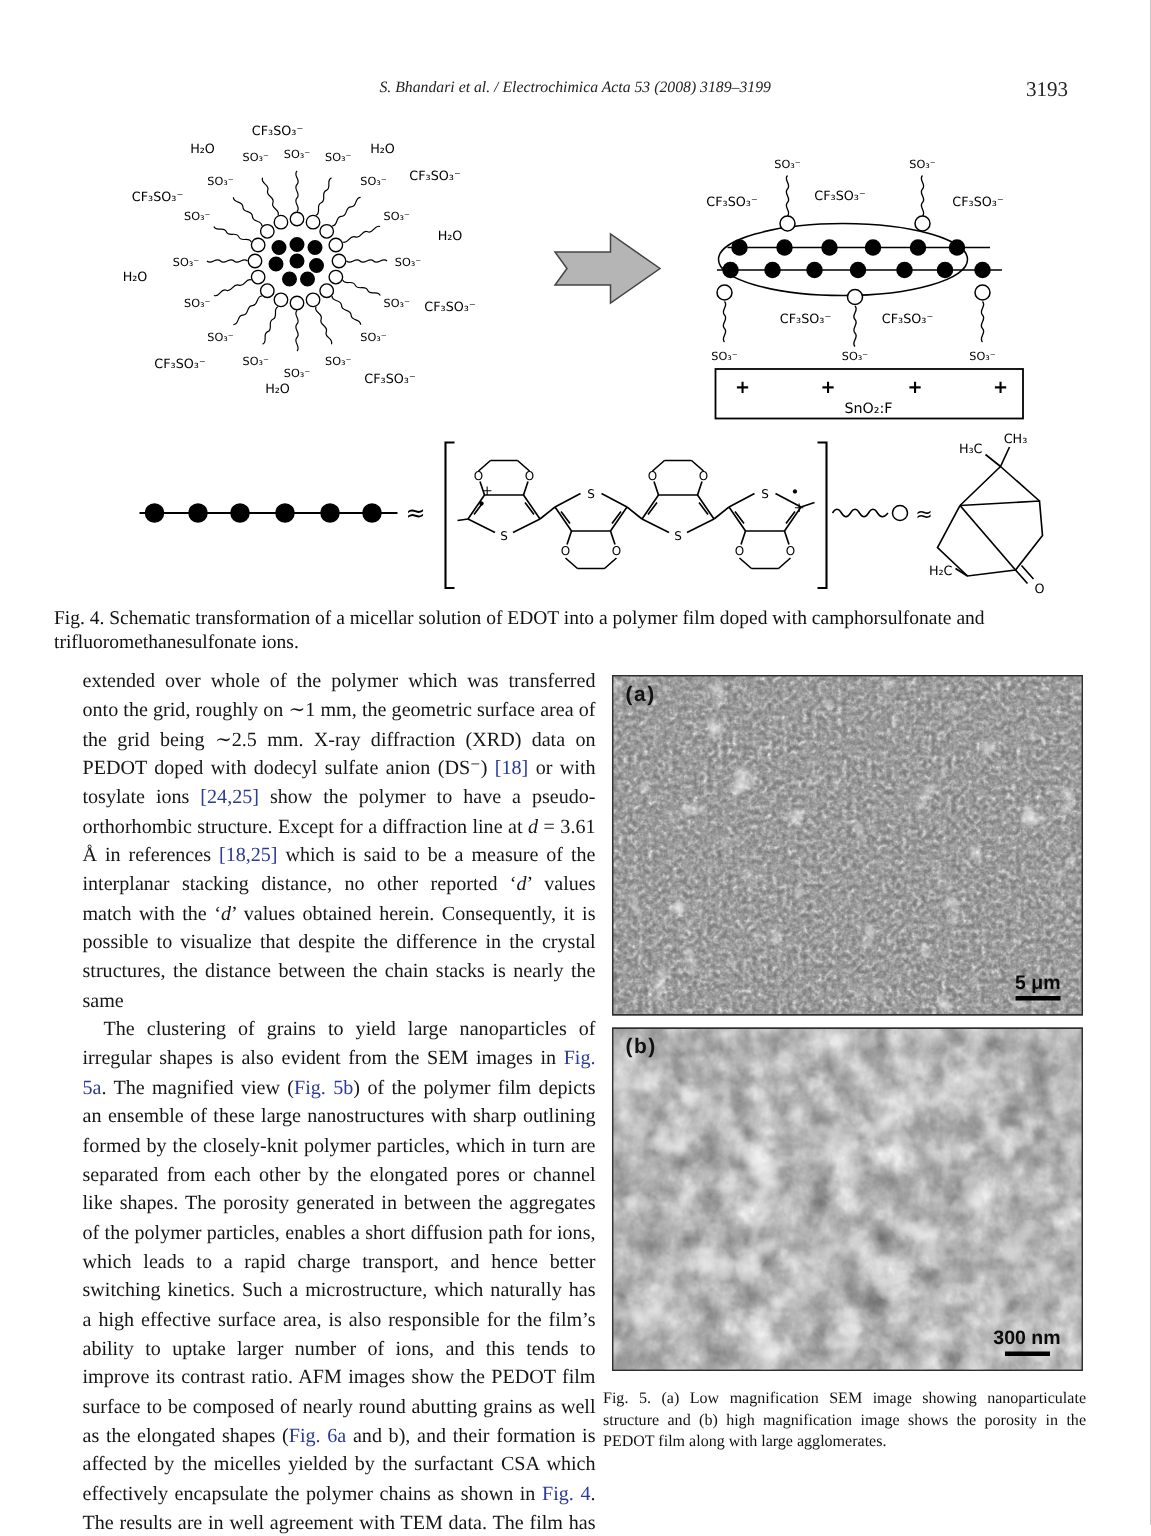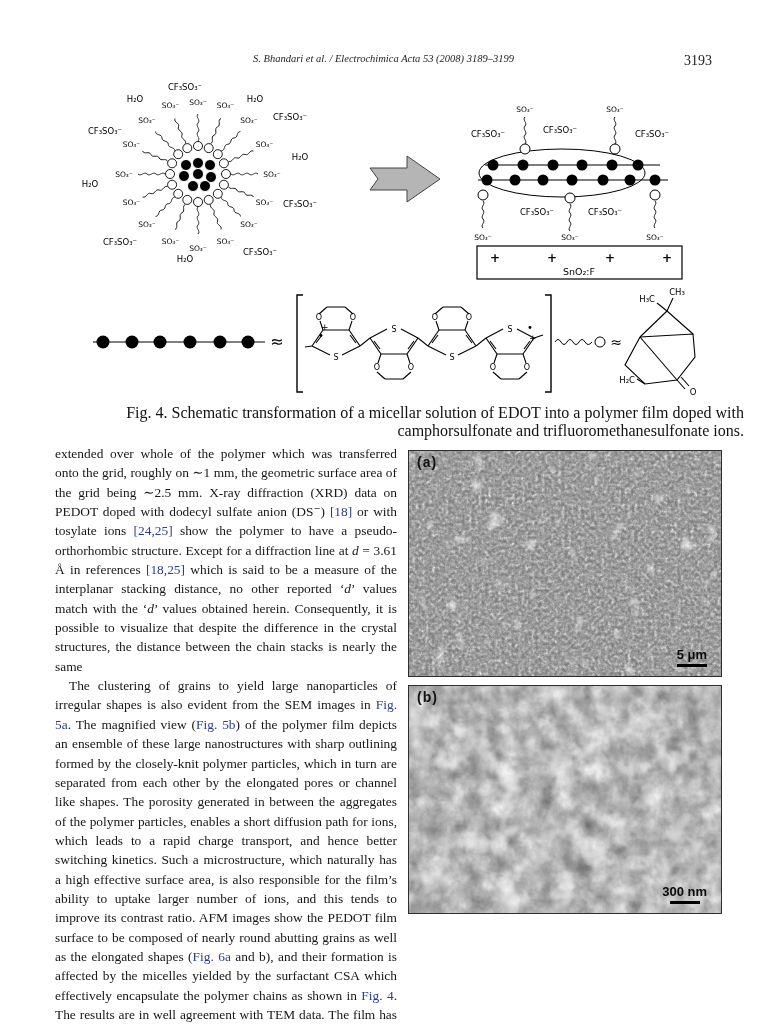--- a/index.html
+++ b/index.html
@@ -3,22 +3,22 @@
 <meta charset="utf-8">
 <style>
   *{margin:0;padding:0;box-sizing:border-box}
   html,body{background:#9a9a9a}
   .page{position:relative;width:767px;height:1024px;background:#fff;margin:0 auto;
         font-family:"Liberation Serif","DejaVu Serif",serif;color:#1a1a1a;overflow:hidden}
   .running-head{position:absolute;top:53px;left:0;width:100%;text-align:center;
         font-style:italic;font-size:10.5px;color:#222}
   .page-number{position:absolute;top:53px;right:55px;font-size:14px;color:#222}
   .fig4-svg{position:absolute;left:55px;top:80px}
-  .fig4-caption{position:absolute;top:404px;left:56px;width:688px;text-align:right;
-        font-size:16px;color:#111}
+  .fig4-caption{position:absolute;top:404px;left:36px;width:688px;text-align:left;
+        font-size:13px;color:#111}
   .col-left{position:absolute;left:55px;top:444px;width:342px;font-size:13.4px;
         line-height:19.35px;text-align:justify;color:#161616}
   .col-left p.indent{text-indent:14px}
   .seg-link{color:var(--link-color,#2b3a94)}
   .seg-i{font-style:italic}
   .sem-panel{position:absolute;left:408px;width:314px;background:#4d4d4d;border:1px solid #2e2e2e}
   .sem-panel.a{top:450px;height:227px}
   .sem-panel.b{top:685px;height:229px}
   .sem-panel svg{display:block}
   .panel-label{position:absolute;left:8px;top:3px;font-family:"Liberation Sans",sans-serif;
@@ -307,14 +307,15 @@
       <rect width="312" height="227" fill="#585858" filter="url(#semGrainB)"></rect>
       <rect width="312" height="227" filter="url(#semBlobB)" opacity="0.8"></rect>
     </svg>
     <div class="panel-label">(b)</div>
     <div class="scale-wrap">
       <span>300 nm</span>
       <div class="scale-bar"></div>
     </div>
   </div>
 
+  <p class="fig5-caption">Fig. 5. (a) Low magnification SEM image showing nanoparticulate structure and (b) high magnification image shows the porosity in the PEDOT film along with large agglomerates.</p>
 
 </div>
 
 </body></html>

